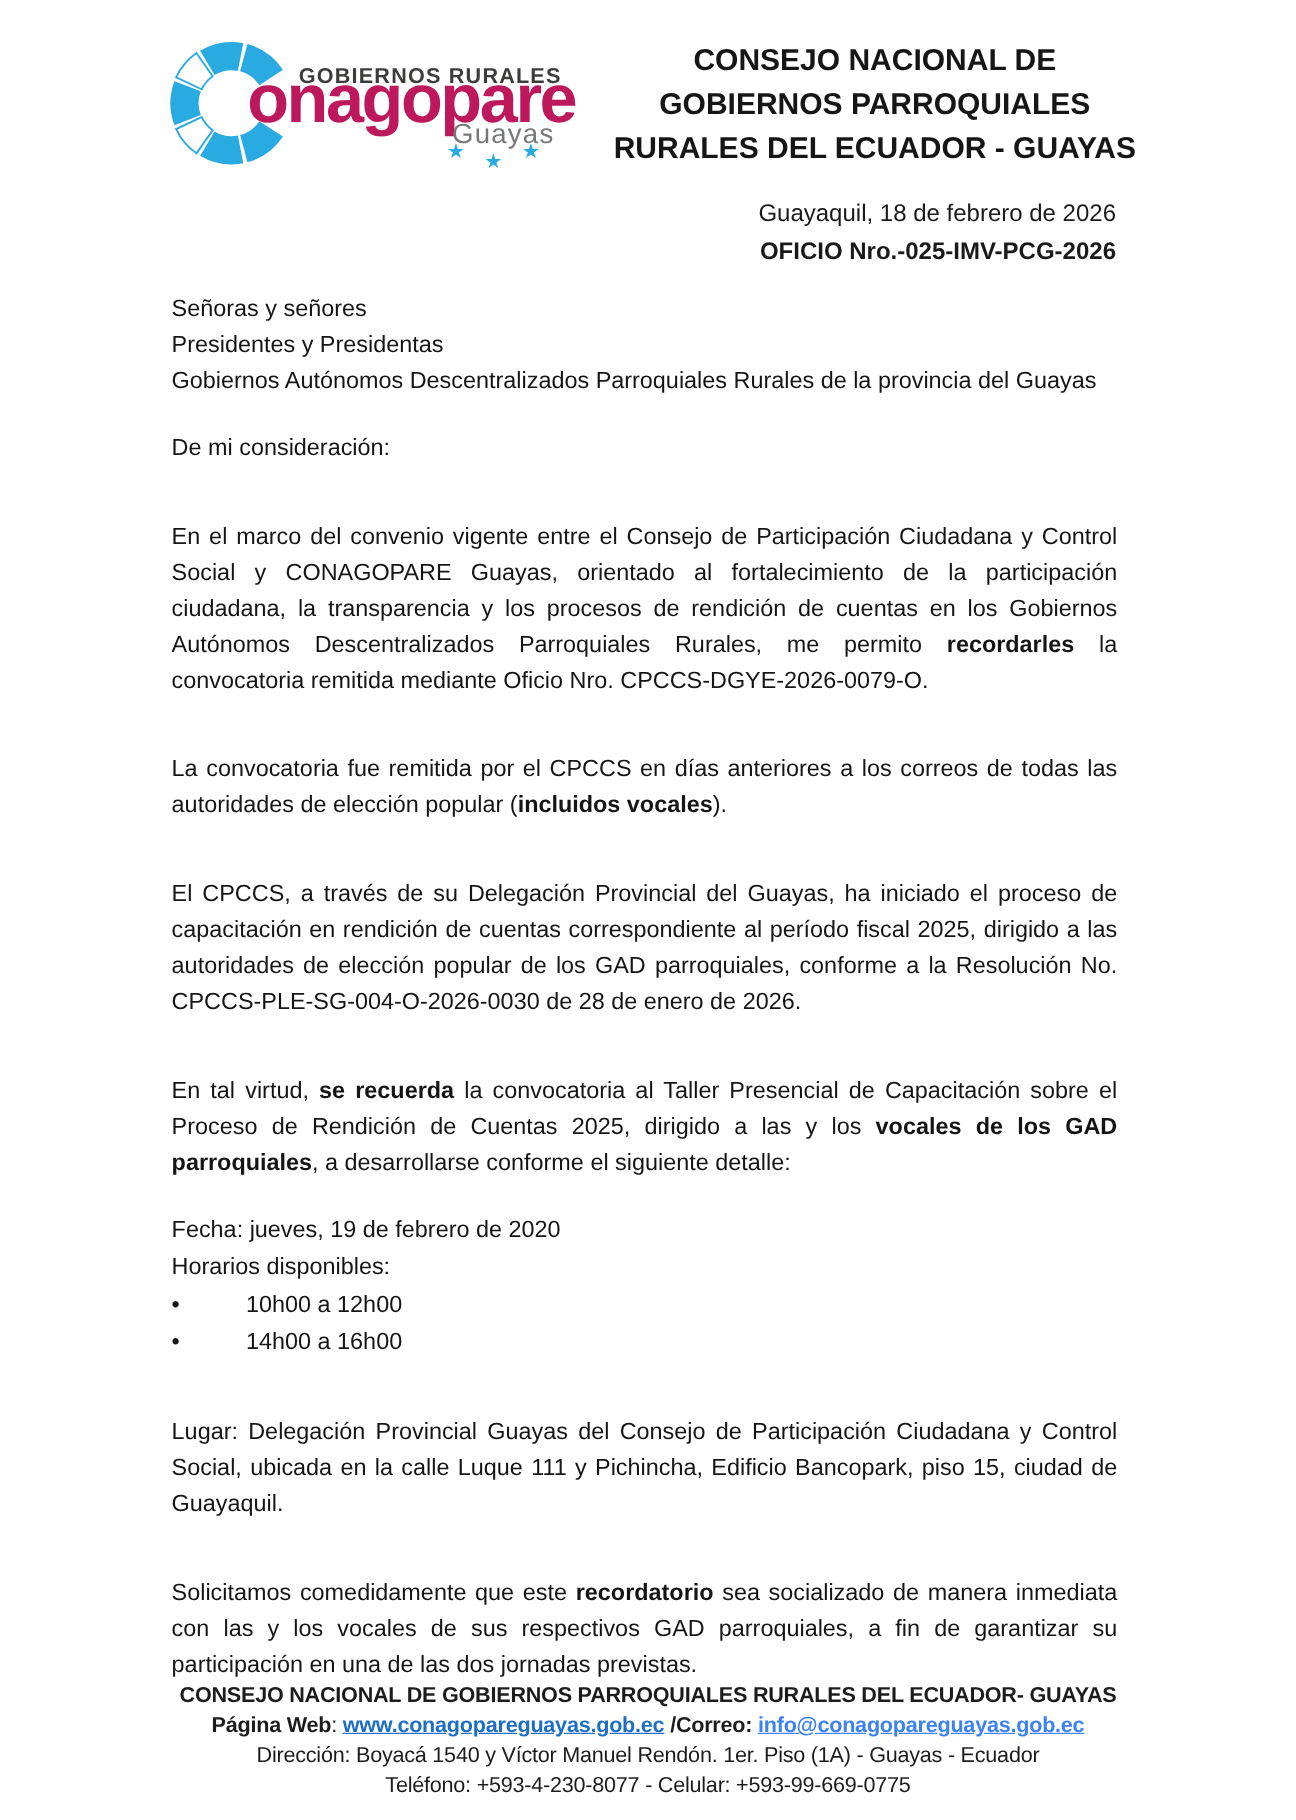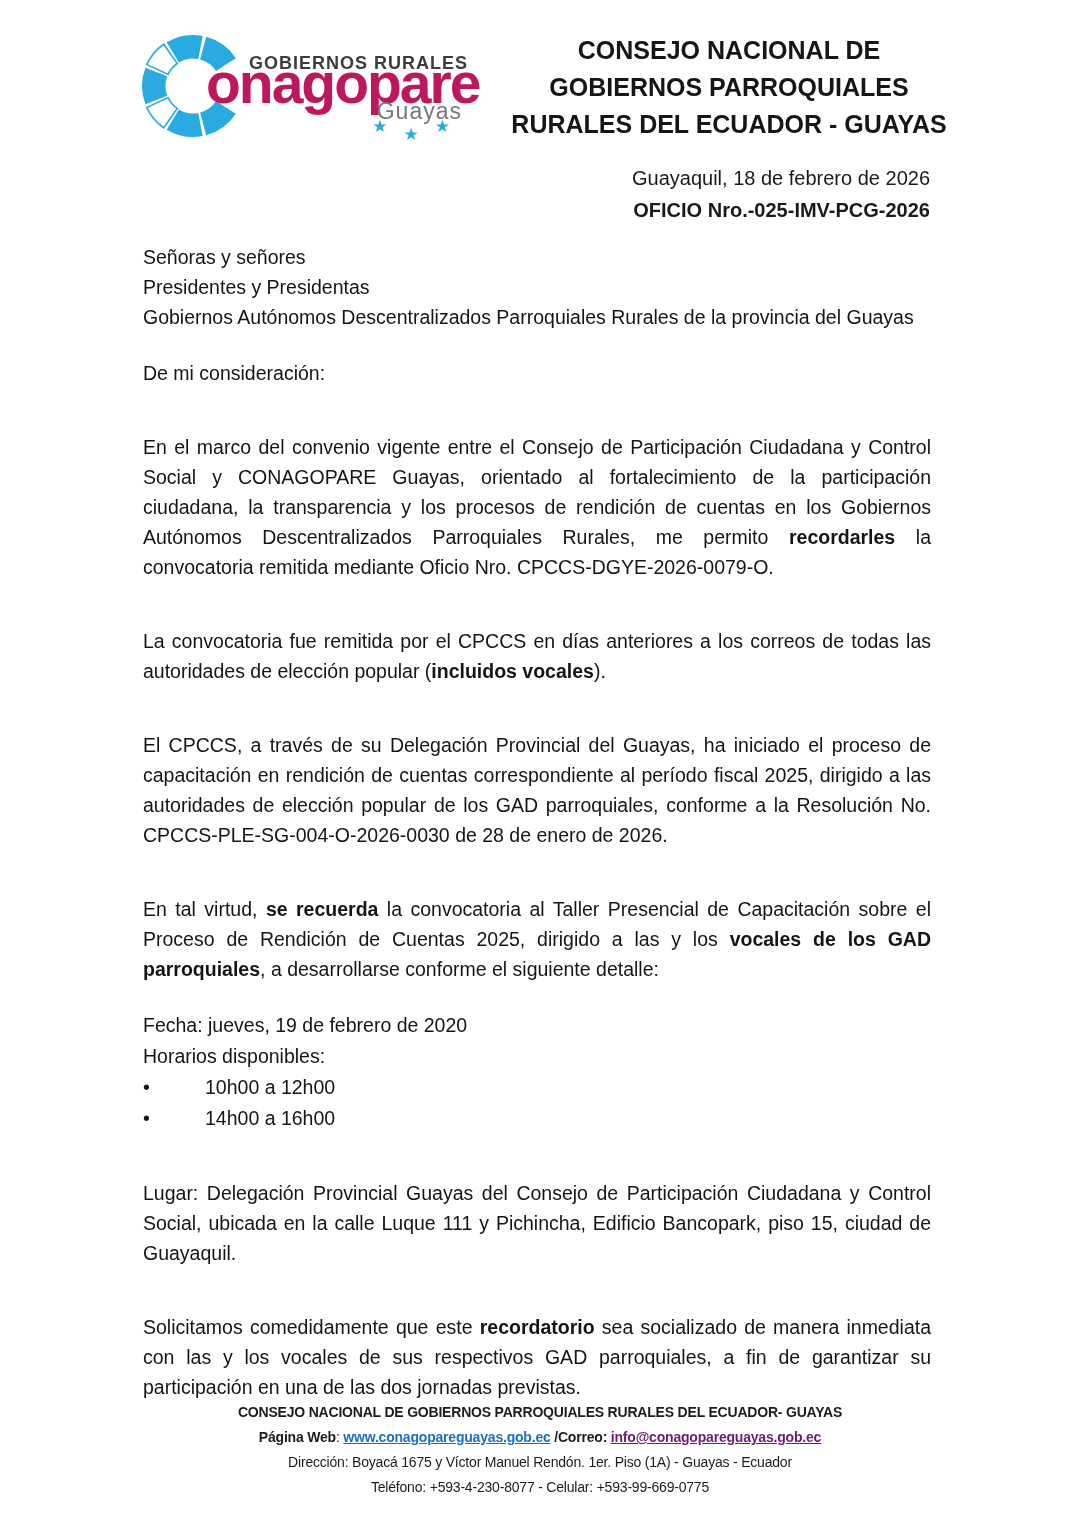--- a/index.html
+++ b/index.html
@@ -106,21 +106,21 @@
   .bullet-row { display: flex; }
   .bullet-row .bullet { width: 62px; }
 
   
   .footer {
     position: absolute;
     left: 0;
     top: 1400px;
     width: 100%;
     text-align: center;
-    font-size: 14px;
+    font-size: 18px;
     line-height: 25px;
     letter-spacing: -0.2px;
     color: #1c1c1c;
   }
   .footer .f-bold { font-weight: bold; }
   .footer a.f-link {
     font-weight: bold;
     text-decoration: underline;
     cursor: pointer;
   }
@@ -189,19 +189,19 @@
       </div>
     </div>
 
     <p class="para"><span>Lugar: Delegación Provincial Guayas del Consejo de Participación Ciudadana y Control Social, ubicada en la calle Luque 111 y Pichincha, Edificio Bancopark, piso 15, ciudad de Guayaquil.</span></p>
     <p class="para"><span>Solicitamos comedidamente que este </span><b>recordatorio</b><span> sea socializado de manera inmediata con las y los vocales de sus respectivos GAD parroquiales, a fin de garantizar su participación en una de las dos jornadas previstas.</span></p>
   </div>
 
   <div class="footer">
     <div class="f-bold">CONSEJO NACIONAL DE GOBIERNOS PARROQUIALES RURALES DEL ECUADOR- GUAYAS</div>
     <div>
-      <span class="f-bold">Página Web</span><span>: </span><a class="f-link" style="color: rgb(27, 110, 200);">www.conagopareguayas.gob.ec</a><span class="f-bold"> /Correo: </span><a class="f-link" style="color: #701a75;">info@conagopareguayas.gob.ec</a>
-    </div>
-    <div>Dirección: Boyacá 1675 y Víctor Manuel Rendón. 1er. Piso (1A) - Guayas - Ecuador</div>
+      <span class="f-bold">Página Web</span><span>: </span><a class="f-link" style="color: rgb(27, 110, 200);">www.conagopareguayas.gob.ec</a><span class="f-bold"> /Correo: </span><a class="f-link" style="color: #3b82f6;">info@conagopareguayas.gob.ec</a>
+    </div>
+    <div>Dirección: Boyacá 1540 y Víctor Manuel Rendón. 1er. Piso (1A) - Guayas - Ecuador</div>
     <div>Teléfono: +593-4-230-8077 - Celular: +593-99-669-0775</div>
   </div>
 
 </div>
 
 </body></html>

